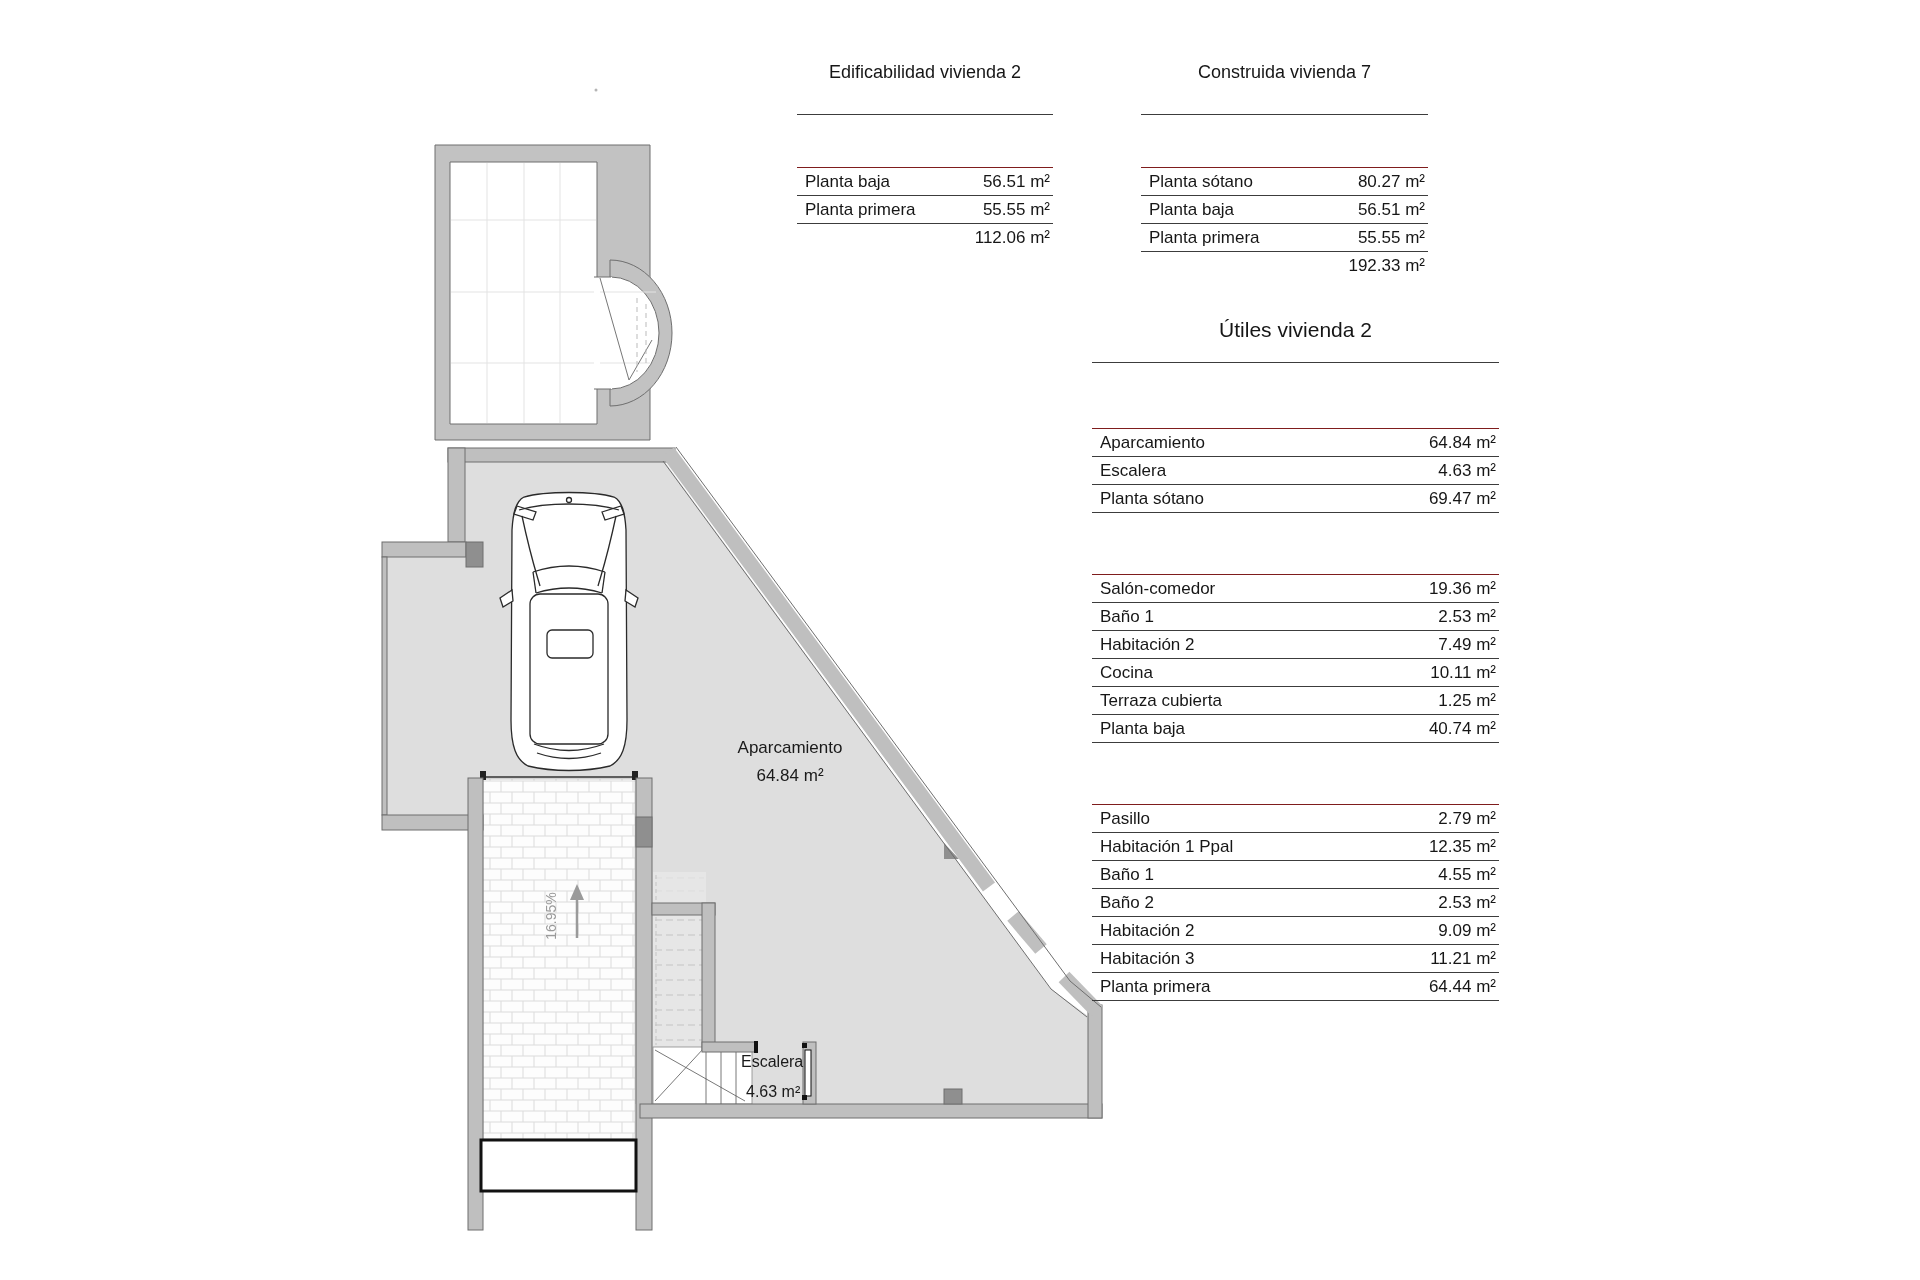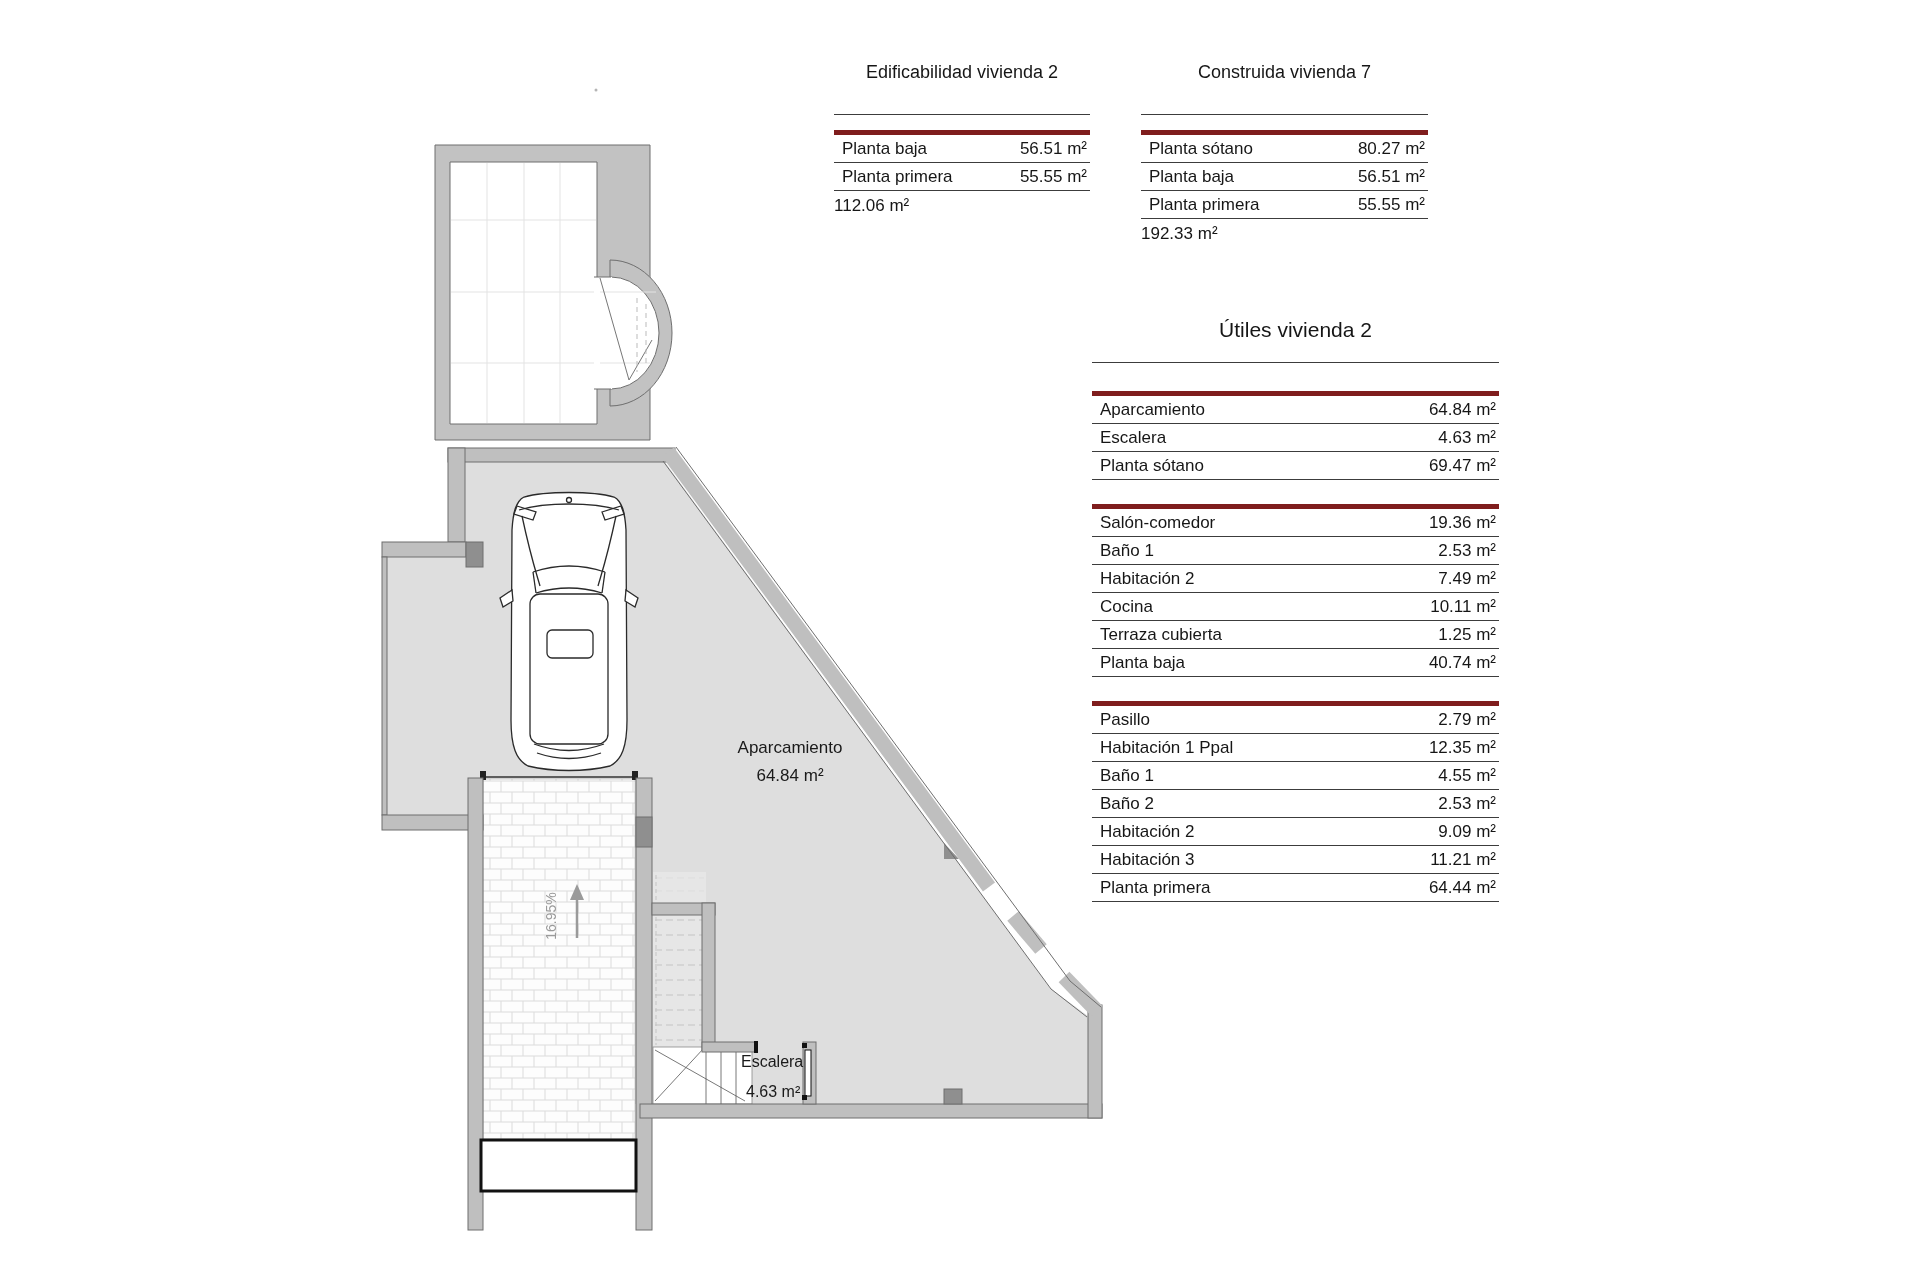--- a/index.html
+++ b/index.html
@@ -6,25 +6,25 @@
   body{
     width:1920px;height:1280px;position:relative;background:#ffffff;
     font-family:"Liberation Sans", sans-serif;color:#161616;overflow:hidden;
   }
   #plan-svg{position:absolute;left:0;top:0;}
   .area-table{position:absolute;}
   .ttitle{position:absolute;left:0;right:0;top:0;text-align:center;font-size:18px;line-height:24px;white-space:nowrap;}
   .ttitle.big{font-size:21px;line-height:28px;}
   .titleline{position:absolute;left:0;right:0;border-top:1px solid #3c3c3c;height:0;}
   .tbody{position:absolute;left:0;right:0;}
-  .tgroup{border-top:5px solid #7f1d1d;}
+  .tgroup{border-top:1px solid #7f1d1d;margin-top:37px;}
   .tgap{height:24px;}
   .trow{height:28px;line-height:27px;font-size:17px;box-sizing:border-box;
         border-bottom:1px solid #3c3c3c;display:flex;justify-content:space-between;}
-  .trow.total{border-bottom:none;flex-direction:column;}
+  .trow.total{border-bottom:none;}
   .trow .tl{padding-left:8px;white-space:nowrap;}
   .trow .tv{padding-right:3px;text-align:left;white-space:nowrap;}
   svg text{font-family:"Liberation Sans", sans-serif;}
 </style>
 </head>
 <body>
 
 <svg id="plan-svg" width="1920" height="1280" viewBox="0 0 1920 1280">
   <defs>
     <pattern id="brick" width="22" height="22" patternUnits="userSpaceOnUse">
@@ -173,21 +173,21 @@
   </g>
 
   <g fill="#1a1a1a">
     <text x="790" y="753" text-anchor="middle" font-size="17">Aparcamiento</text>
     <text x="790" y="781" text-anchor="middle" font-size="17">64.84 m²</text>
     <text x="741" y="1067" text-anchor="start" font-size="16">Escalera</text>
     <text x="746" y="1097" text-anchor="start" font-size="16">4.63 m²</text>
   </g>
 </svg>
 
-<div class="area-table" style="left:834px; top:60px; width:256px; height:160px;">
+<div class="area-table" style="left:797px; top:60px; width:256px; height:160px;">
   <div class="ttitle">Edificabilidad vivienda 2</div>
   <div class="titleline" style="top:54px;"></div>
   <div class="tbody" style="top:70px;">
     <div class="tgroup">
       <div class="trow">
         <span class="tl">Planta baja</span>
         <span class="tv">56.51 m²</span>
       </div>
       <div class="trow">
         <span class="tl">Planta primera</span>

